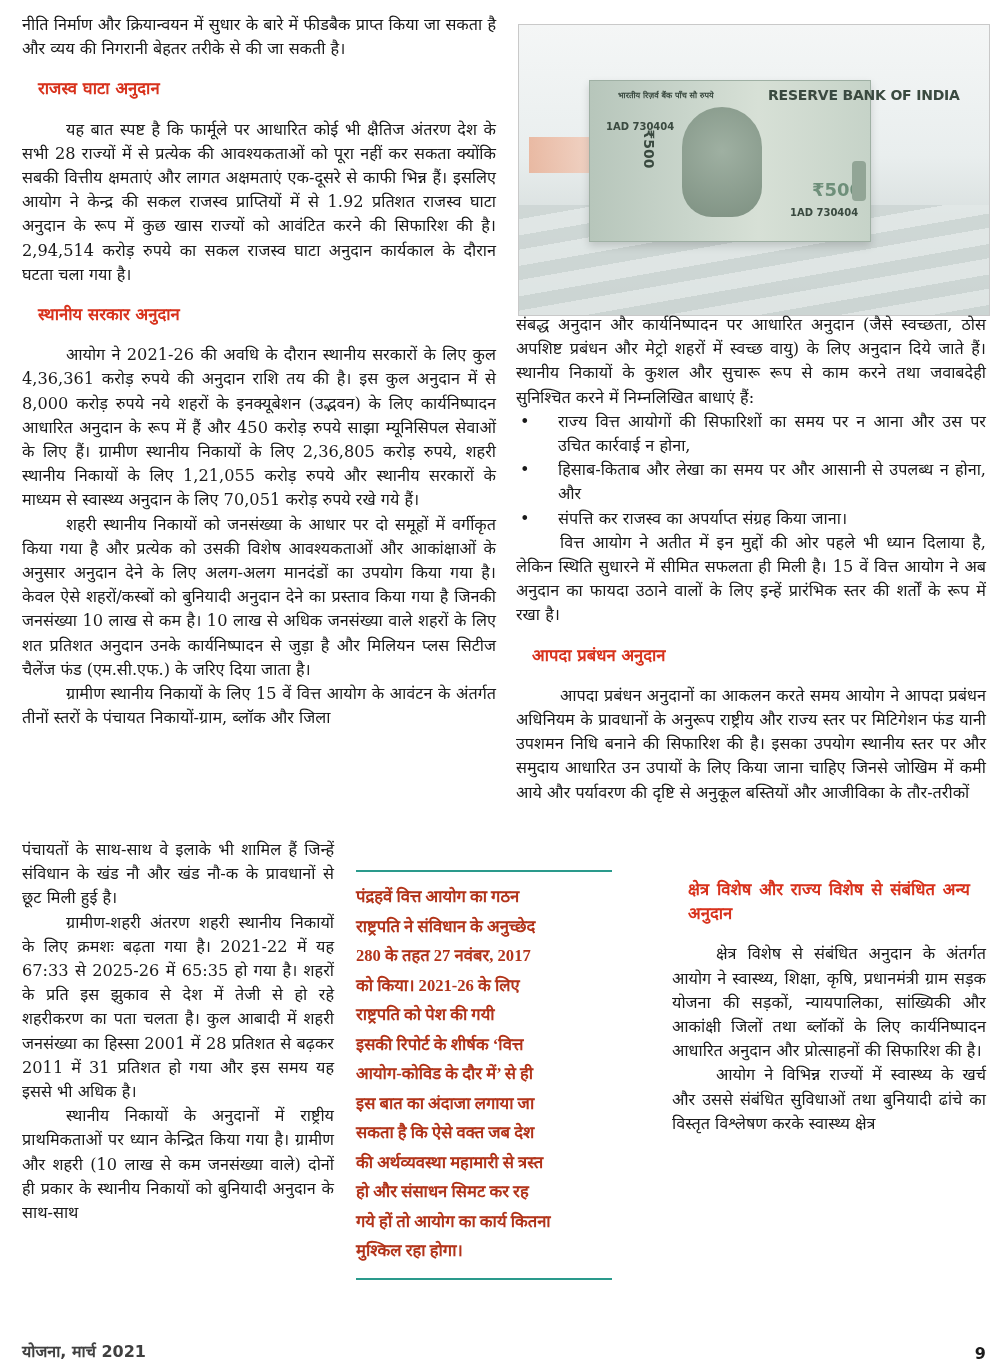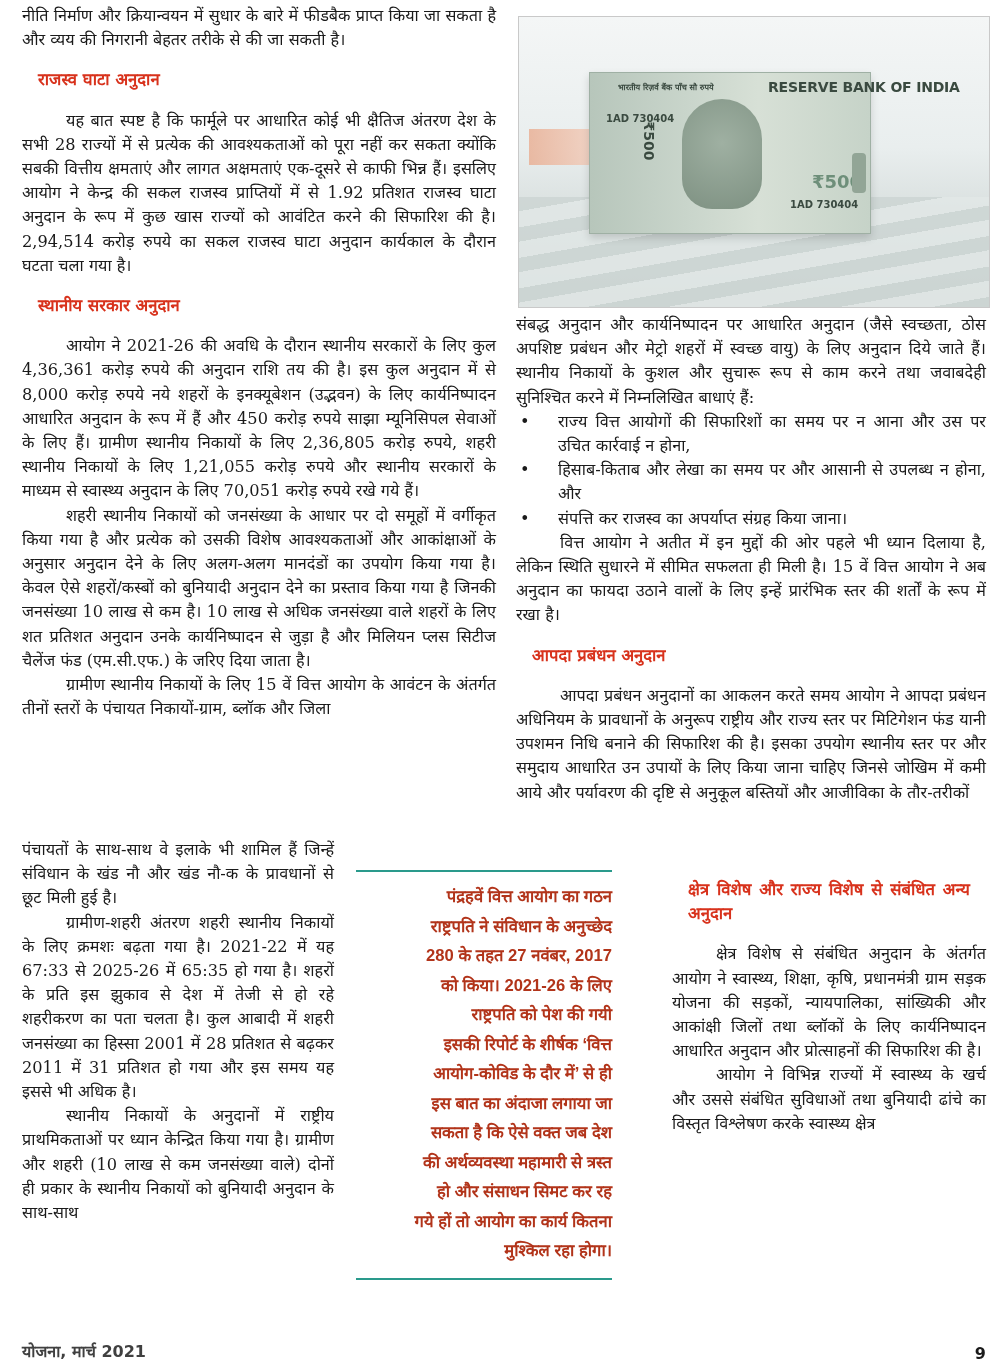--- a/index.html
+++ b/index.html
@@ -2,36 +2,36 @@
 <html><head>
 <meta charset="utf-8">
 <style>
   html, body { margin:0; padding:0; }
   body {
     width:1000px; height:1368px; overflow:hidden; position:relative;
     background:#ffffff; color:#1a1a1a;
     font-family:"DejaVu Serif", "Liberation Serif", serif;
   }
   .col { position:absolute; font-size:16.2px; line-height:24.2px; text-align:justify; }
-  .col-left { left:22px; top:4px; width:474px; }
+  .col-left { left:22px; top:13px; width:474px; }
   .col-left-narrow { left:22px; top:838px; width:312px; }
   .col-right { left:516px; top:313px; width:470px; }
   .col-right-narrow { left:672px; top:862px; width:314px; }
   p { margin:0; }
   p.indent { text-indent:44px; }
   h3 {
     margin:16px; font-size:16.6px; line-height:24.2px; font-weight:bold;
     color:#d8321c; font-family:"DejaVu Sans", "Liberation Sans", sans-serif;
   }
   ul.bullets { list-style:none; margin:0; padding:0; }
   ul.bullets li { position:relative; padding-left:42px; }
   ul.bullets li .dot { position:absolute; left:4px; top:0; }
 
   .photo {
-    position:absolute; left:518px; top:16px; width:470px; height:290px;
+    position:absolute; left:518px; top:24px; width:470px; height:290px;
     border:1px solid #c9c9c9; overflow:hidden;
     background:linear-gradient(180deg,#f4f6f6 0%,#e9eeee 45%,#d7dedd 70%,#c8d1cf 100%);
   }
   .photo .bg-notes {
     position:absolute; left:0; right:0; bottom:0; height:110px;
     background:
       repeating-linear-gradient(170deg,#cdd6d4 0 14px,#e2e8e7 14px 30px),
       #d9e0de;
     opacity:0.85;
   }
@@ -56,22 +56,22 @@
   }
   .note .emblem { position:absolute; left:262px; top:80px; width:14px; height:40px; background:#92a596; border-radius:4px; }
   .note .v500 { position:absolute; left:40px; top:60px; font-size:14px; color:#3a4a40; font-weight:bold; transform:rotate(90deg); font-family:"DejaVu Sans", sans-serif; }
 
   .pullquote {
     position:absolute; left:356px; top:870px; width:256px;
     border-top:2px solid #2a9a8c; border-bottom:2px solid #2a9a8c;
     padding:10px 0 12px 0;
   }
   .pullquote p {
-    margin:0; text-align:right; color:#b2341a; font-weight:bold;
-    font-family:Liberation Sans, sans-serif;
+    margin:0; text-align:left; color:#b2341a; font-weight:bold;
+    font-family:Liberation Serif, serif;
     font-size:16.6px; line-height:29.5px;
   }
   .footer-left {
     position:absolute; left:22px; top:1340px; font-weight:bold; font-size:16px;
     font-family:"DejaVu Sans", "Liberation Sans", sans-serif; color:#404040;
   }
   .footer-right {
     position:absolute; right:14px; top:1344px; font-weight:bold; font-size:16px;
     font-family:"DejaVu Sans", "Liberation Sans", sans-serif; color:#1a1a1a;
   }

